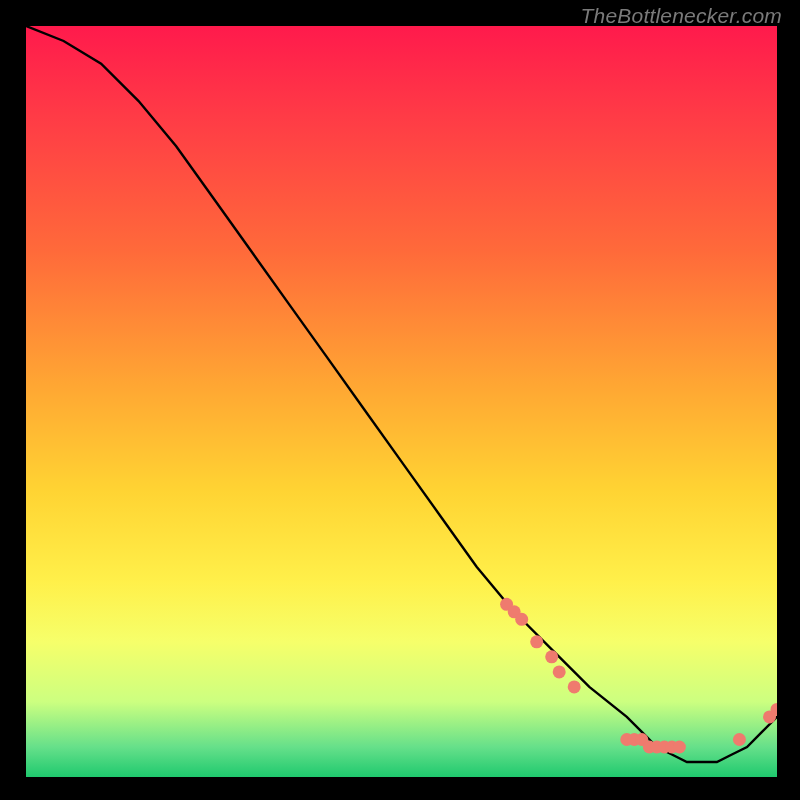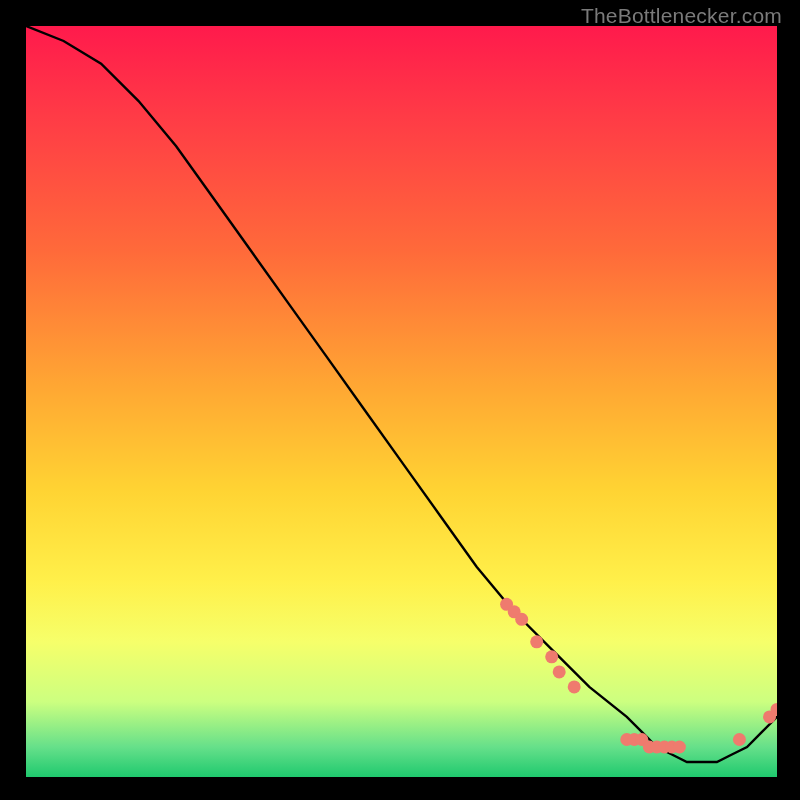--- a/index.html
+++ b/index.html
@@ -8,20 +8,21 @@
     width: 800px;
     height: 800px;
     background: #000;
     font-family: Arial, Helvetica, sans-serif;
   }
   .stage {
     position: relative;
     width: 800px;
     height: 792px;
     background: #000;
+    font-style: italic;
   }
   .plot {
     position: absolute;
     left: 26px;
     top: 26px;
     width: 751px;
     height: 751px;
     overflow: hidden;
   }
   .gradient {

